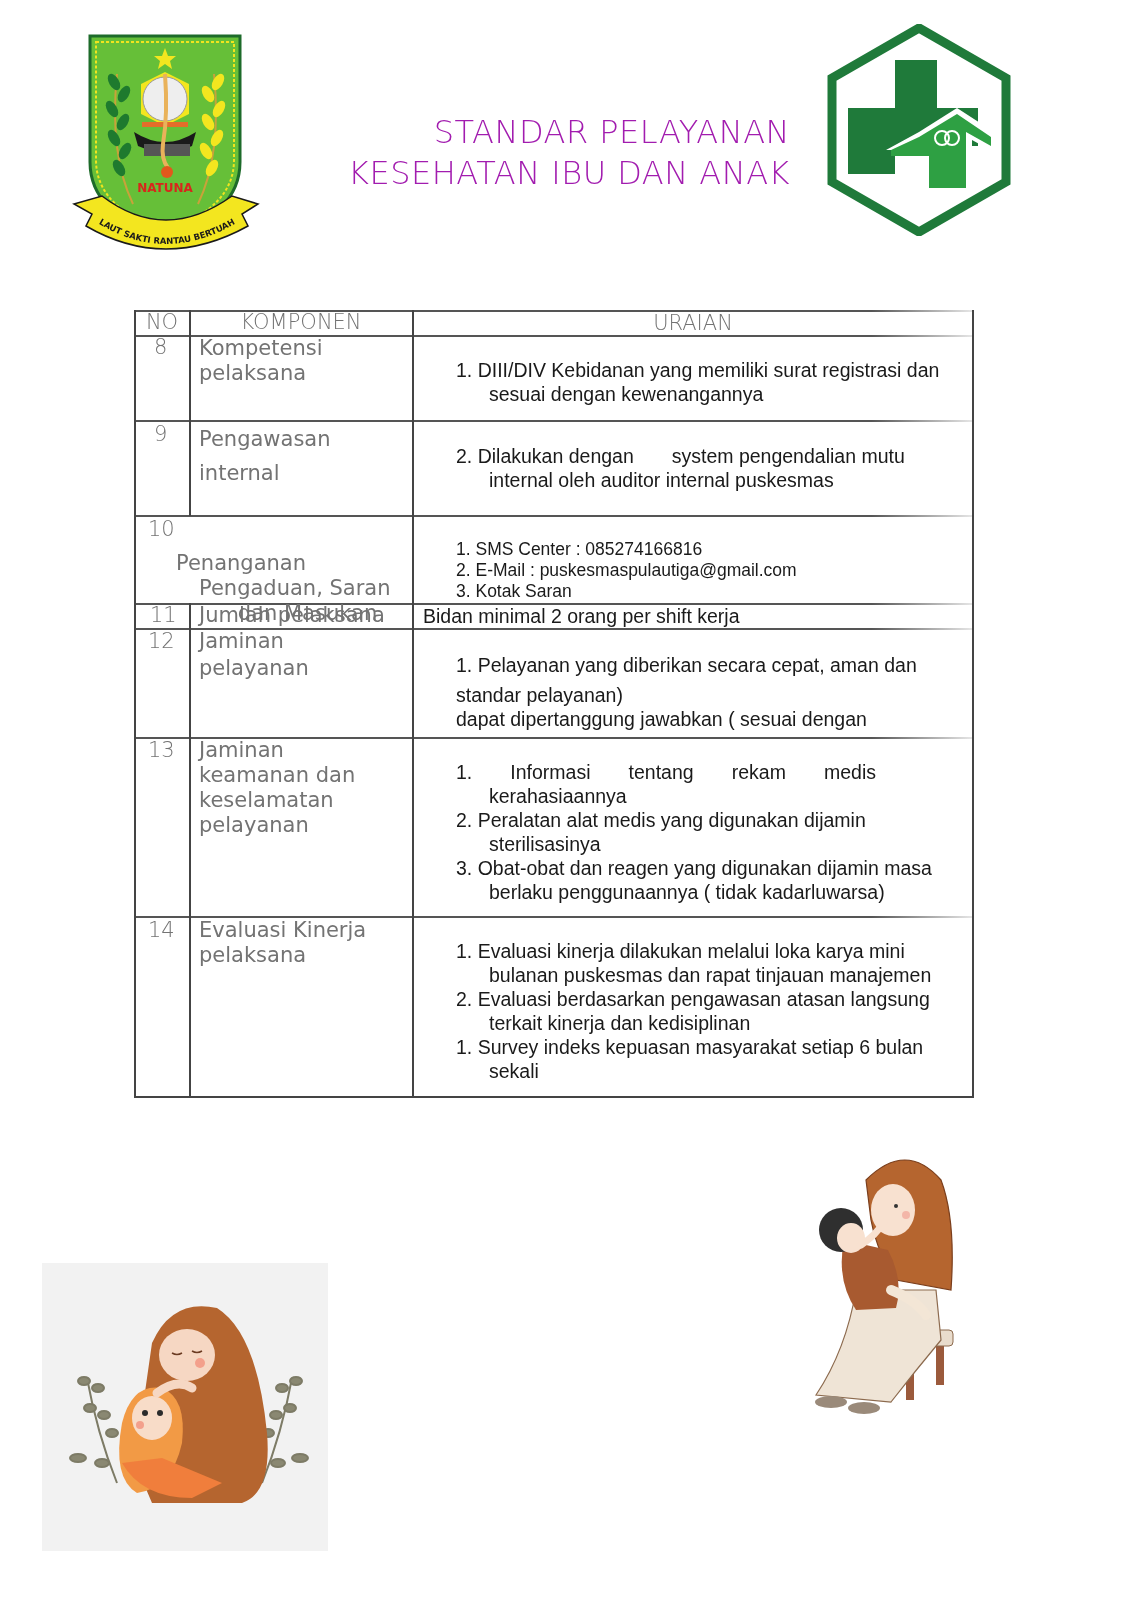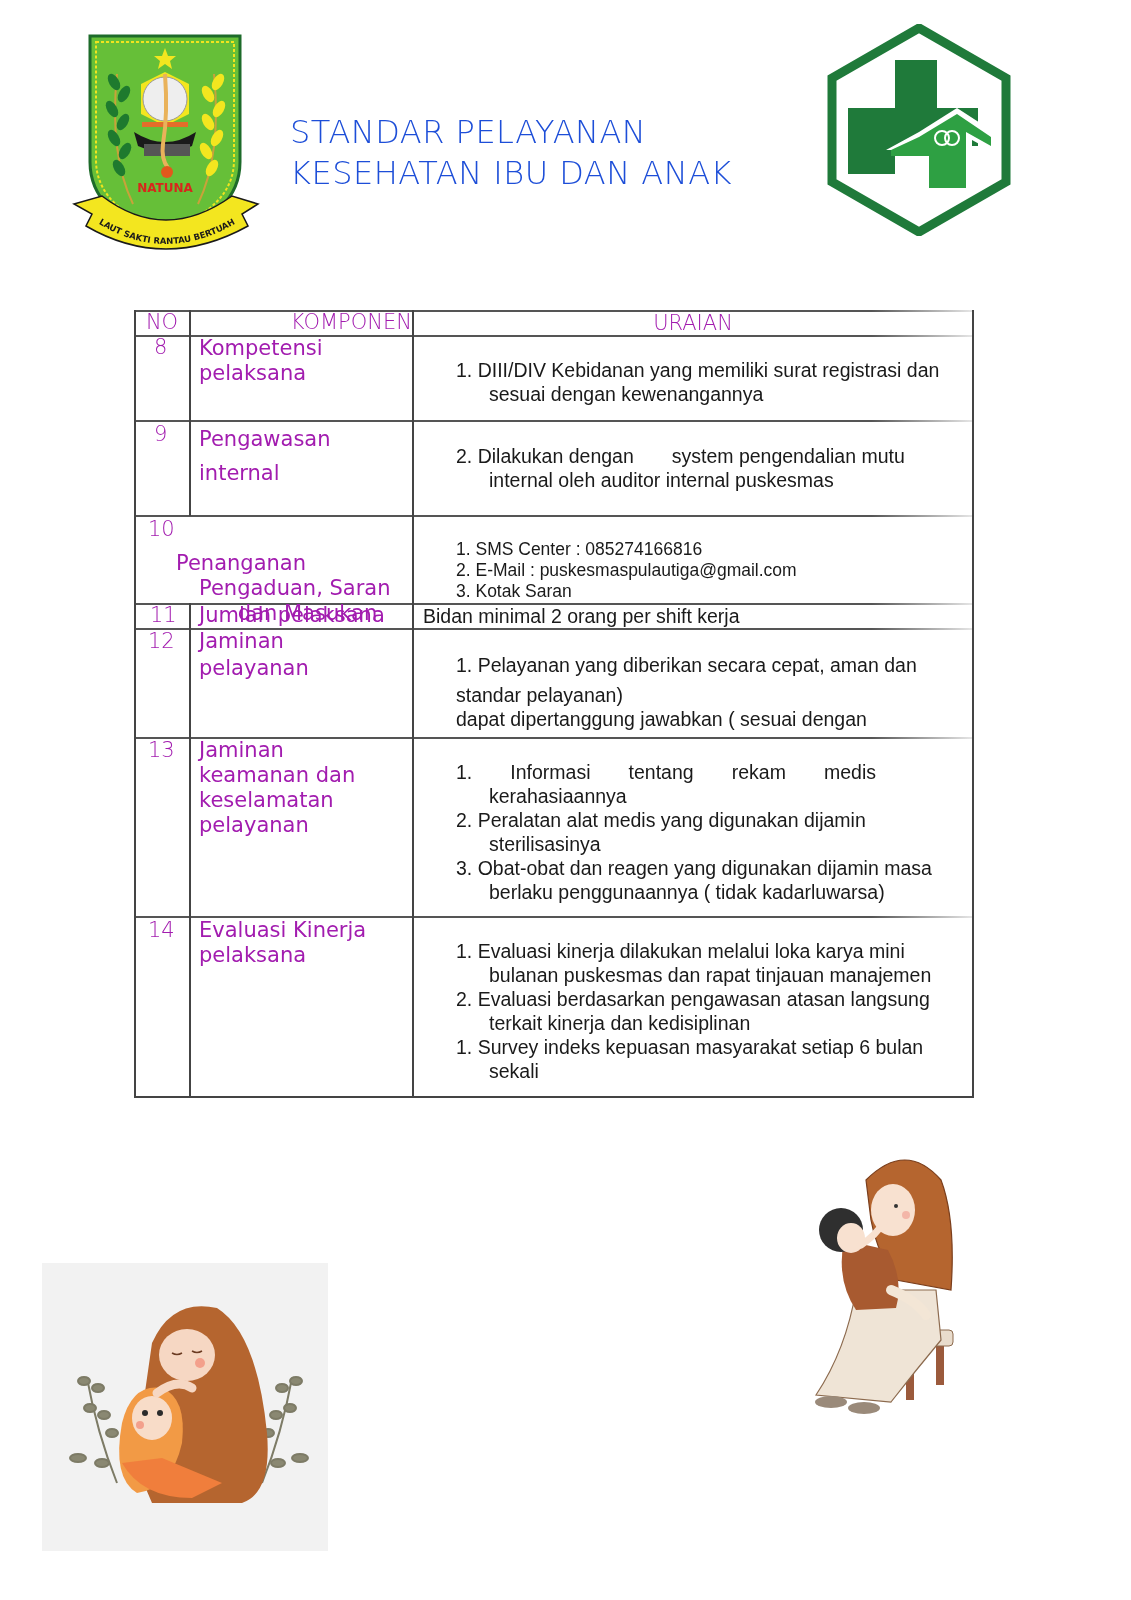--- a/index.html
+++ b/index.html
@@ -2,30 +2,30 @@
 <html><head>
 <meta charset="utf-8">
 <style>
   * { box-sizing: border-box; margin: 0; padding: 0; }
   html, body { width: 1131px; height: 1600px; background: #ffffff; overflow: hidden; }
   body { position: relative; font-family: "DejaVu Sans", sans-serif; color: #1a1a1a; }
 
   .logo-natuna { position: absolute; left: 72px; top: 34px; width: 188px; height: 228px; text-align: right; }
   .logo-puskesmas { position: absolute; left: 826px; top: 24px; width: 186px; height: 212px; }
 
-  .title { position: absolute; left: 290px; top: 112px; width: 500px; text-align: left;
+  .title { position: absolute; left: 290px; top: 112px; width: 500px; text-align: right;
            font-family: "DejaVu Sans", sans-serif; font-weight: 300; font-size: 32px;
-           line-height: 41px; letter-spacing: 0.5px; color: #1d4ed8; }
+           line-height: 41px; letter-spacing: 0.5px; color: #a21caf; }
   .title div { white-space: nowrap; }
 
   .tbl { position: absolute; left: 134px; top: 310px; width: 840px; }
   .tbl .hline { position: absolute; left: 0; height: 2px;
                 background: linear-gradient(to right, #555 0%, #555 88%, rgba(85,85,85,0.15) 100%); }
   .tbl .vline { position: absolute; width: 1.5px; background: #444; }
-  .cell { position: absolute; font-size: 21px; line-height: 25px; color: #a21caf; }
+  .cell { position: absolute; font-size: 21px; line-height: 25px; color: #737373; }
   .no { font-family: "DejaVu Sans", sans-serif; font-weight: 300; }
   .komp { font-family: "DejaVu Sans", sans-serif; font-size: 21px; }
   .ur { font-family: "Liberation Sans", sans-serif; font-size: 19.5px; line-height: 24px; color: #1a1a1a; }
   .ur .item { padding-left: 33px; text-indent: -33px; }
   .ur.small { font-size: 17.5px; line-height: 21px; }
   .hdr { font-family: "DejaVu Sans", sans-serif; font-weight: 300; font-size: 21px; text-align: center; }
 
   .illu { position: absolute; }
   .illu-right { left: 796px; top: 1140px; width: 170px; height: 280px; }
   .illu-left { left: 42px; top: 1263px; width: 286px; height: 288px; background: #f2f2f2; }
@@ -109,21 +109,21 @@
   <div class="hline" style="top:606px; width:838px;"></div>
   <div class="hline" style="top:786px; width:838px; background:#444;"></div>
 
   <div class="vline" style="left:0; top:0; height:788px;"></div>
   <div class="vline" style="left:55px; top:0; height:206px;"></div>
   <div class="vline" style="left:55px; top:293px; height:495px;"></div>
   <div class="vline" style="left:278px; top:0; height:788px;"></div>
   <div class="vline" style="left:838px; top:0; height:788px;"></div>
 
   <div class="cell hdr" style="left:0; top:0; width:56px;">NO</div>
-  <div class="cell hdr" style="left:56px; top:0; width:222px;text-align:right;">KOMPONEN</div>
+  <div class="cell hdr" style="left:56px; top:0; width:222px;">KOMPONEN</div>
   <div class="cell hdr" style="left:279px; top:1px; width:560px;">URAIAN</div>
 
   <div class="cell no" style="left:20px; top:25px;">8</div>
   <div class="cell komp" style="left:65px; top:26px; width:205px;">
     <div>Kompetensi</div>
     <div>pelaksana</div>
   </div>
   <div class="cell ur" style="left:322px; top:48px; width:490px;">
     <div class="item">1. DIII/DIV Kebidanan yang memiliki surat registrasi dan sesuai dengan kewenangannya</div>
   </div>

